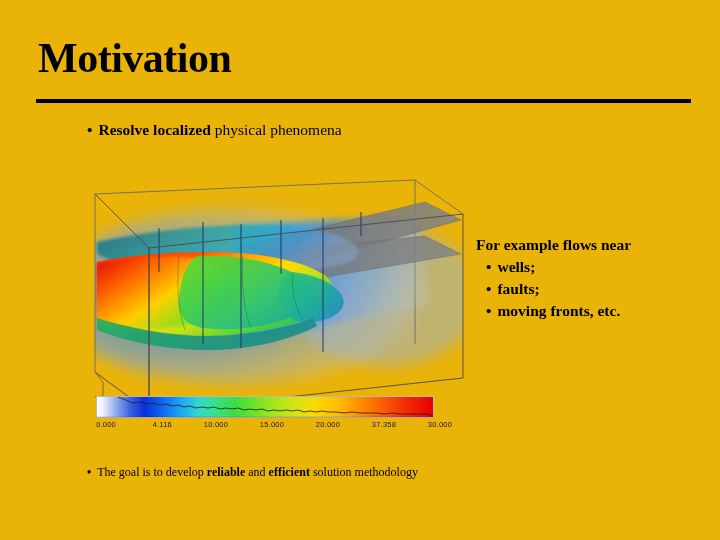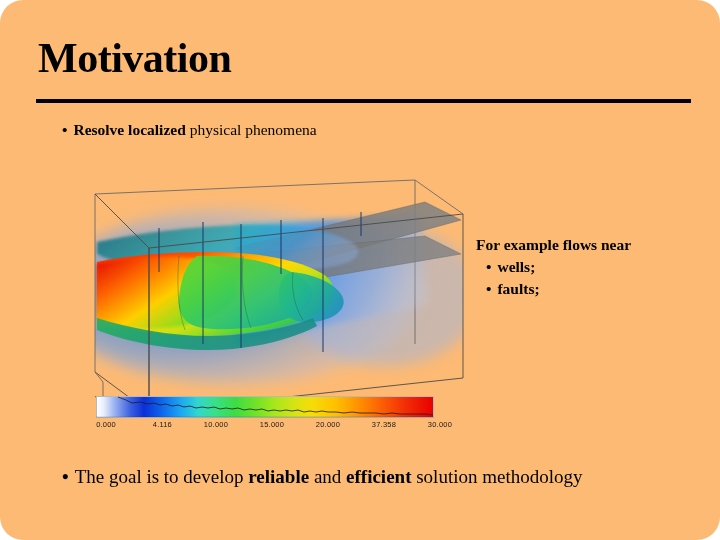--- a/index.html
+++ b/index.html
@@ -12,22 +12,21 @@
     height: 540px;
     position: relative;
     overflow: hidden;
     font-family: "Liberation Serif", "DejaVu Serif", serif;
     color: #000000;
   }
 
   #slide {
     position: absolute;
     inset: 0;
-    background: #fdba74;
-    border-radius: 23px;
+    background: #eab308;
   }
 
   
   #slide-title {
     position: absolute;
     left: 38px;
     top: 36px;
     font-size: 42px;
     font-weight: bold;
     letter-spacing: -0.5px;
@@ -42,29 +41,30 @@
     height: 4px;
     background: #000000;
   }
 
   
   .bullet-line {
     position: absolute;
     font-size: 15.5px;
     line-height: 1.25;
     white-space: nowrap;
+    margin-left: 25px;
   }
   #bullet-resolve {
     left: 62px;
     top: 120px;
   }
   #bullet-goal {
     left: 62px;
     top: 465px;
-    font-size: 19px;
+    font-size: 12px;
   }
 
   
   #bullet-resolve, #bullet-goal { font-weight: bold; }
   #bullet-resolve .lighter, #bullet-goal .lighter { font-weight: normal; }
 
   .bdot { margin-right: 6px; }
 
   
   #caption-block {
@@ -167,20 +167,21 @@
   <div id="title-rule"></div>
 
   <div id="bullet-resolve" class="bullet-line">
     <span class="bdot">•</span><span>Resolve localized</span><span class="lighter"> physical phenomena</span>
   </div>
 
   <div id="caption-block">
     <span class="cap-head">For example flows near</span>
     <span class="cap-item"><span class="cdot">•</span><span>wells;</span></span>
     <span class="cap-item"><span class="cdot">•</span><span>faults;</span></span>
+    <span class="cap-item"><span class="cdot">•</span><span>moving fronts, etc.</span></span>
   </div>
 
   <div id="figure">
     <svg width="382" height="260" viewBox="0 0 382 260">
       <defs>
 
         <radialGradient id="gField" cx="35%" cy="52%" r="78%">
           <stop offset="0%" stop-color="#2f7fe8" stop-opacity="0.82"></stop>
           <stop offset="38%" stop-color="#4f95ef" stop-opacity="0.60"></stop>
           <stop offset="70%" stop-color="#9cbaf4" stop-opacity="0.32"></stop>

